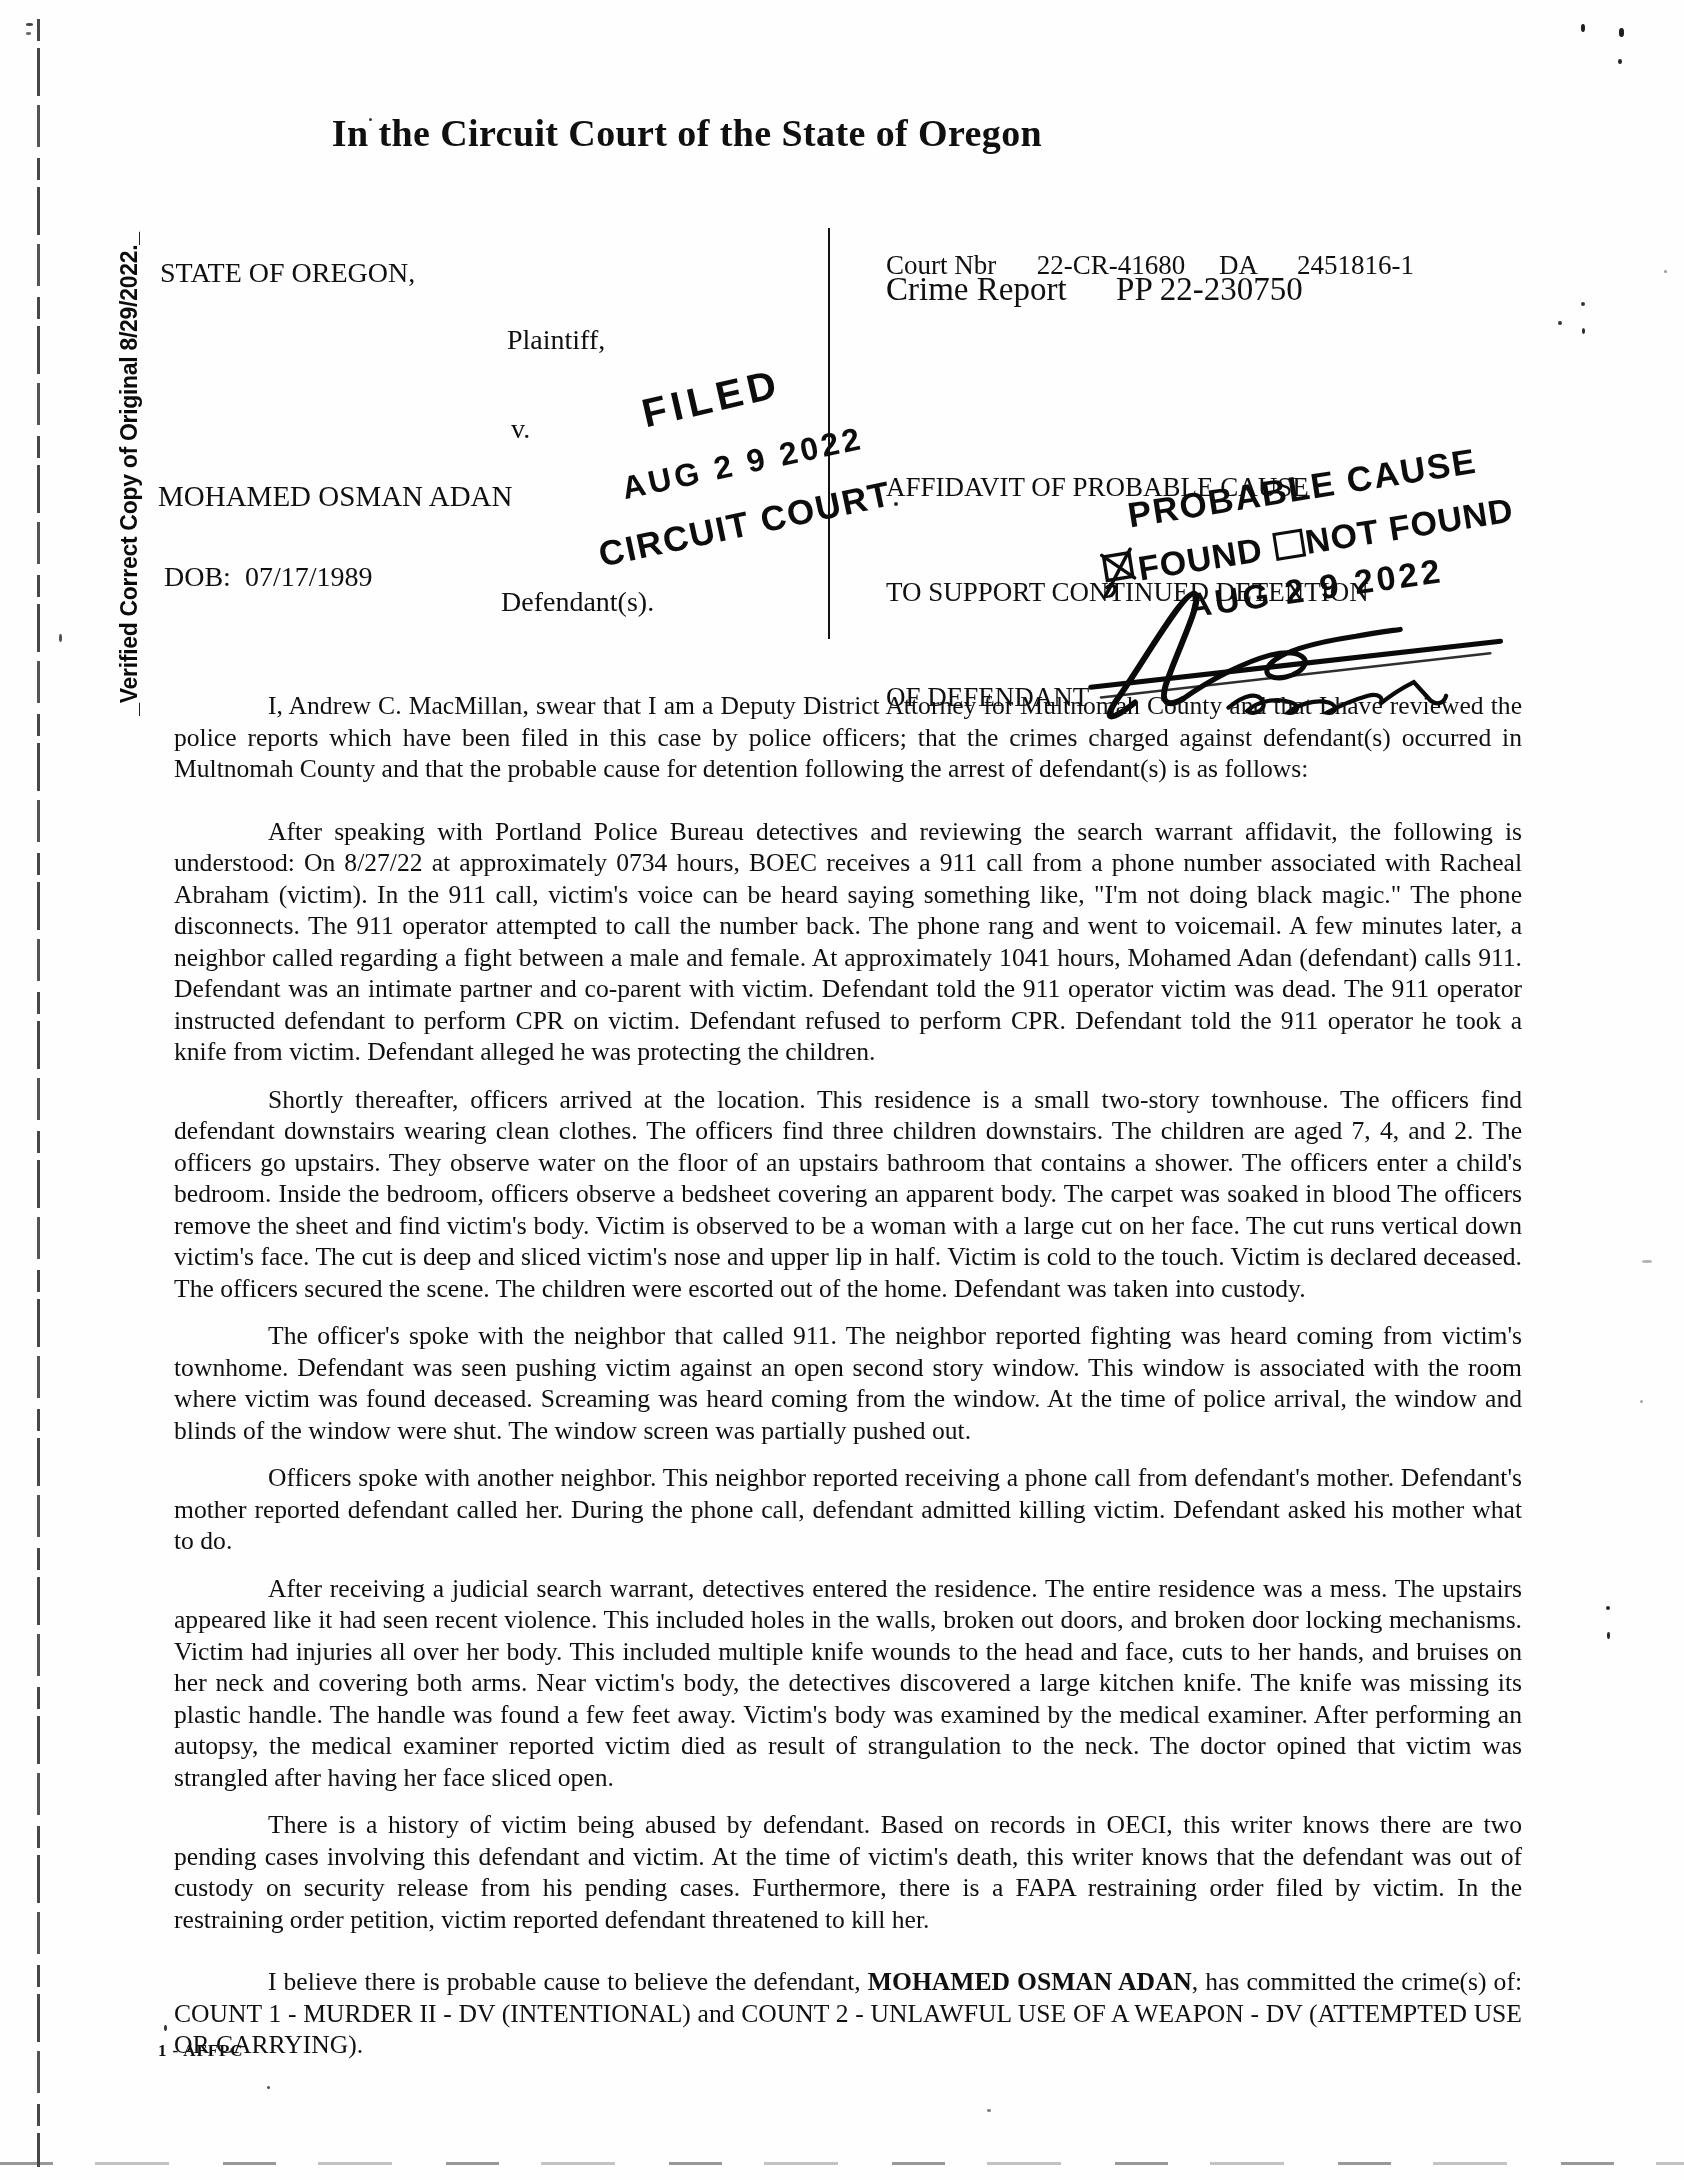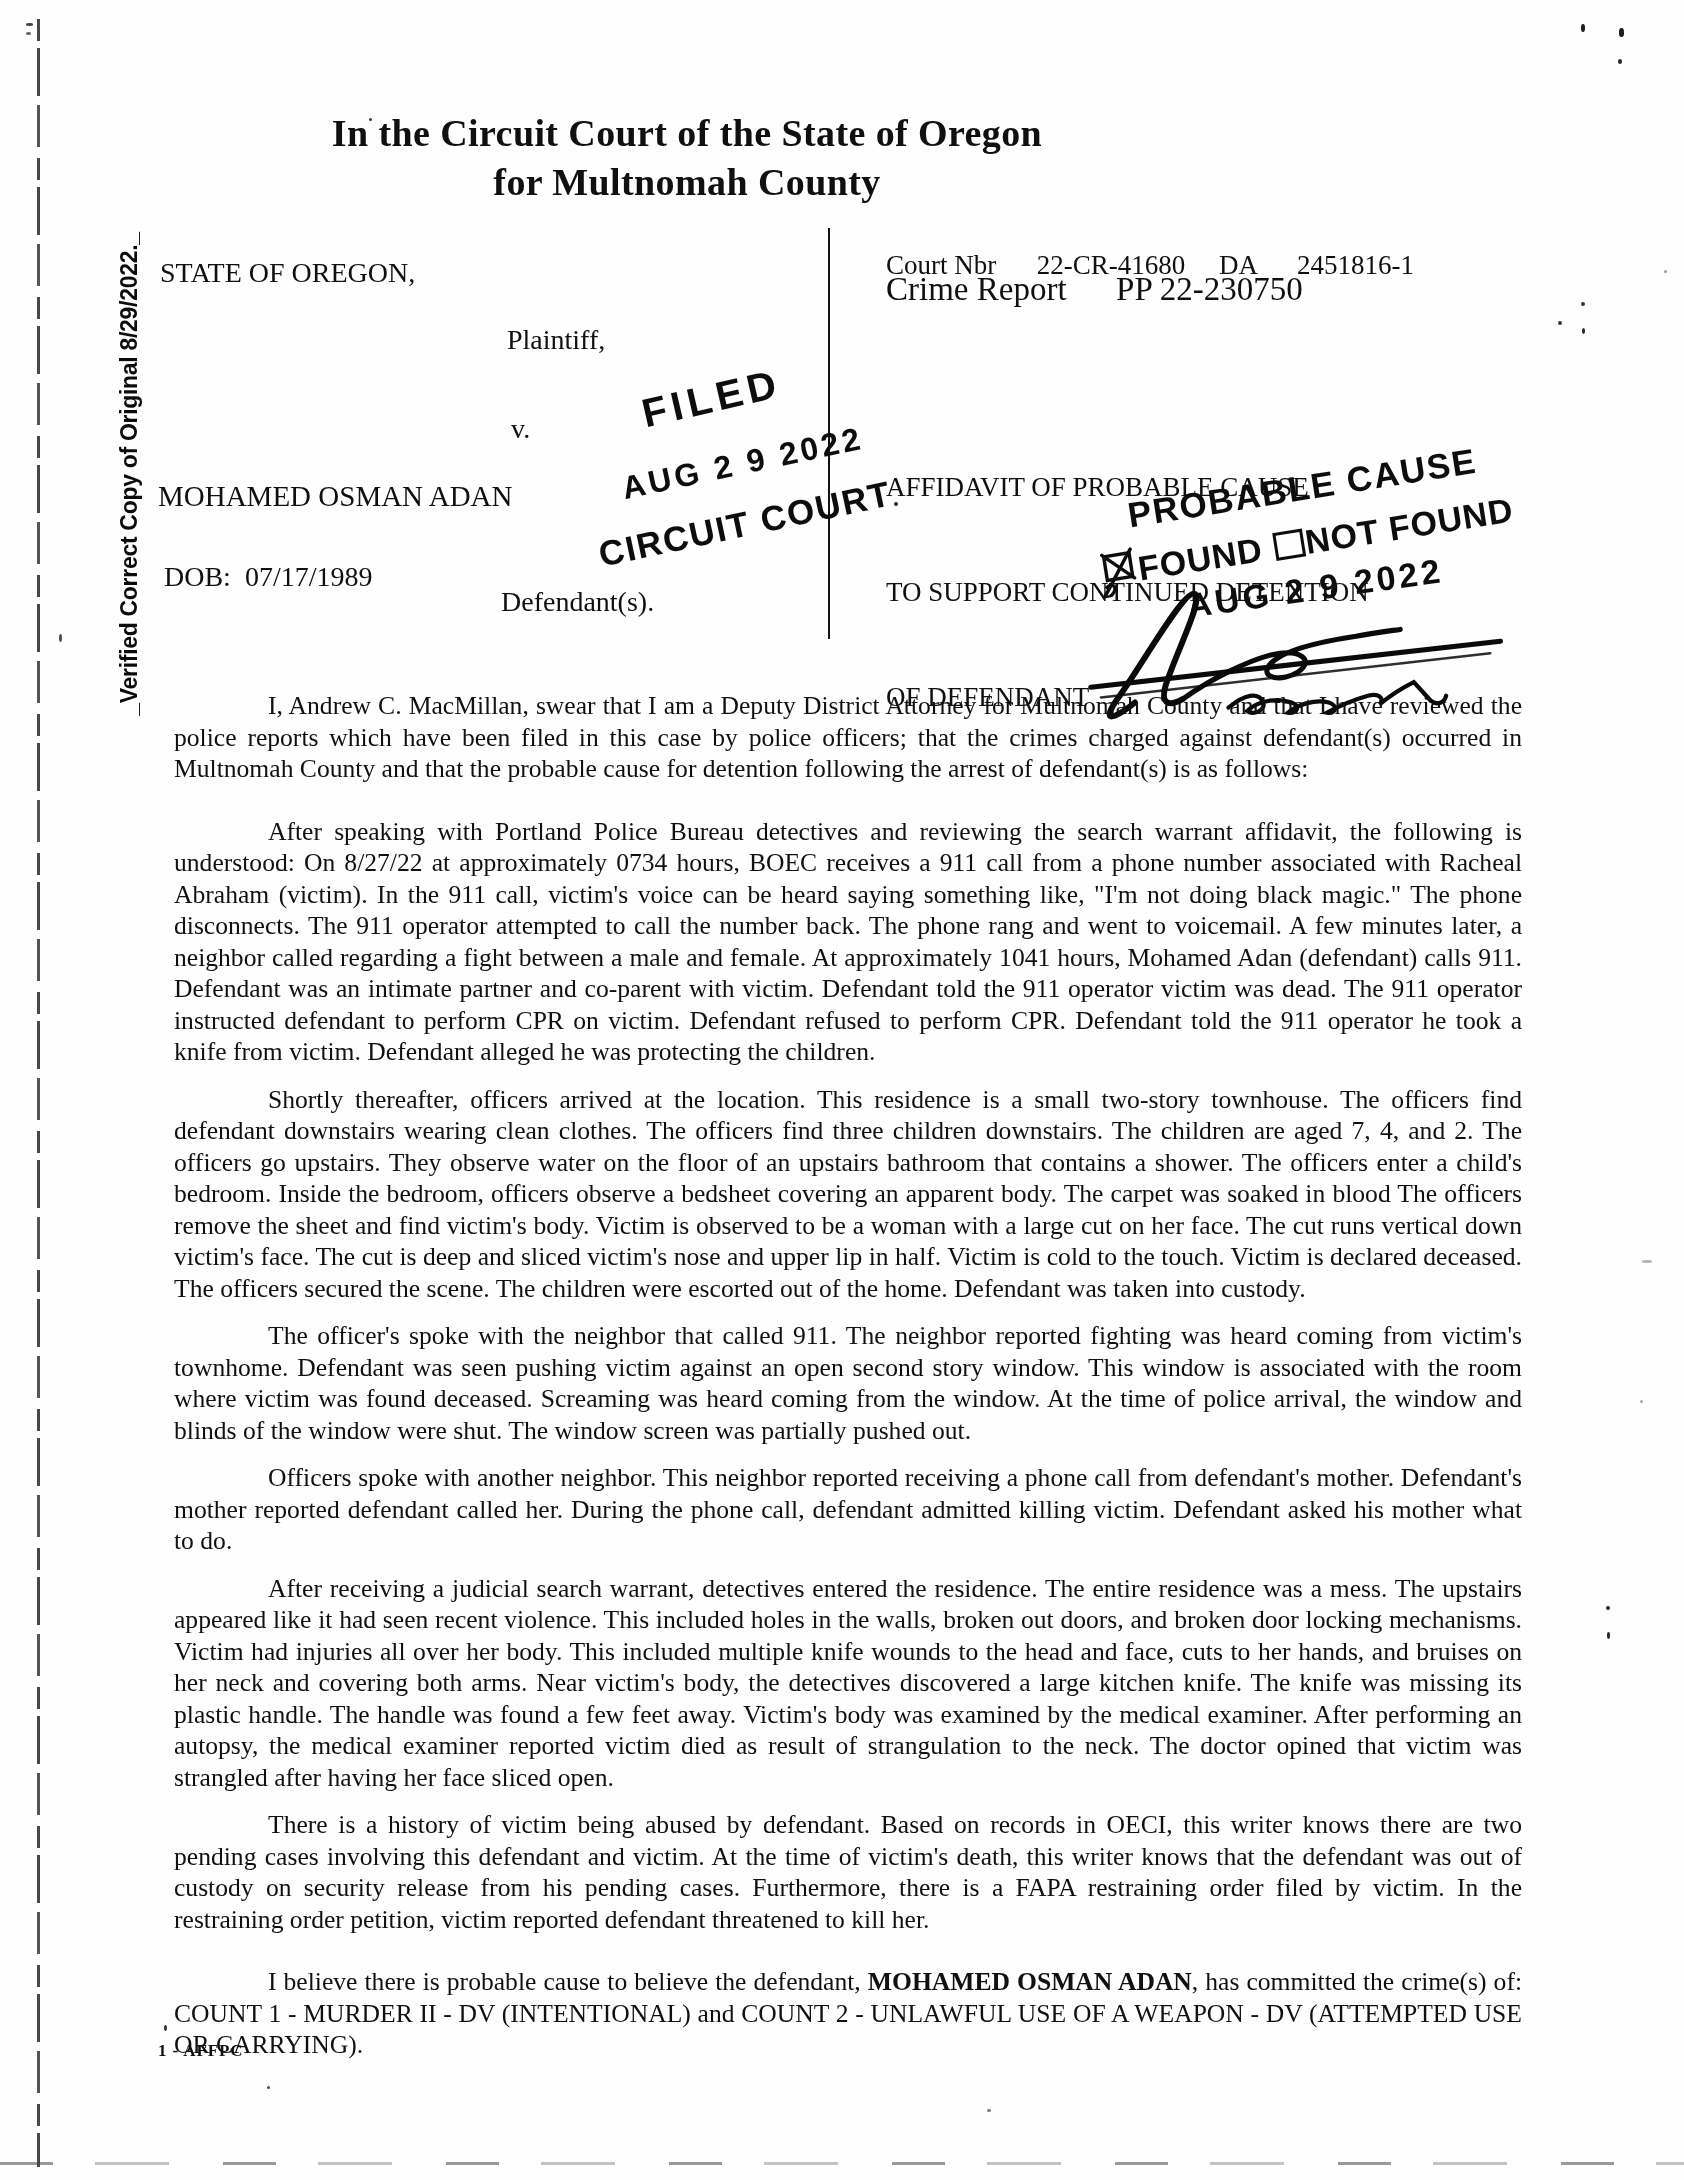--- a/index.html
+++ b/index.html
@@ -93,21 +93,20 @@
   <div class="sp" style="left:1642px;top:1260px;width:10.2px;height:2.6px;opacity:.3"></div>
   <div class="sp" style="left:1640px;top:1400px;width:3.4px;height:3.4px;opacity:.35"></div>
   <div class="sp" style="left:1606px;top:1606px;width:4.3px;height:4.3px;opacity:.85"></div>
   <div class="sp" style="left:1607px;top:1632px;width:3.4px;height:6.8px;opacity:.85"></div>
   <div class="sp" style="left:164px;top:2025px;width:2.6px;height:6px;opacity:.8"></div>
   <div class="sp" style="left:267px;top:2086px;width:3.4px;height:3.4px;opacity:.7"></div>
   <div class="sp" style="left:987px;top:2109px;width:4.3px;height:2.6px;opacity:.5"></div>
 
   <div class="title-wrap">
     <div class="title-line">In the Circuit Court of the State of Oregon</div>
-    <div class="title-line">for Multnomah County</div>
   </div>
 
   <div class="margin-note">_Verified Correct Copy of Original 8/29/2022._</div>
 
   <div class="cap" style="left:160px;top:257px;">STATE OF OREGON,</div>
   <div class="cap" style="left:507px;top:324px;">Plaintiff,</div>
   <div class="cap" style="left:511px;top:413px;">v.</div>
   <div class="cap" style="left:158px;top:480px;font-size:29px;">MOHAMED OSMAN ADAN</div>
   <div class="cap" style="left:164px;top:513px;margin-top:48px;">DOB:  07/17/1989</div>
   <div class="cap" style="left:501px;top:586px;text-align:center;">Defendant(s).</div>

